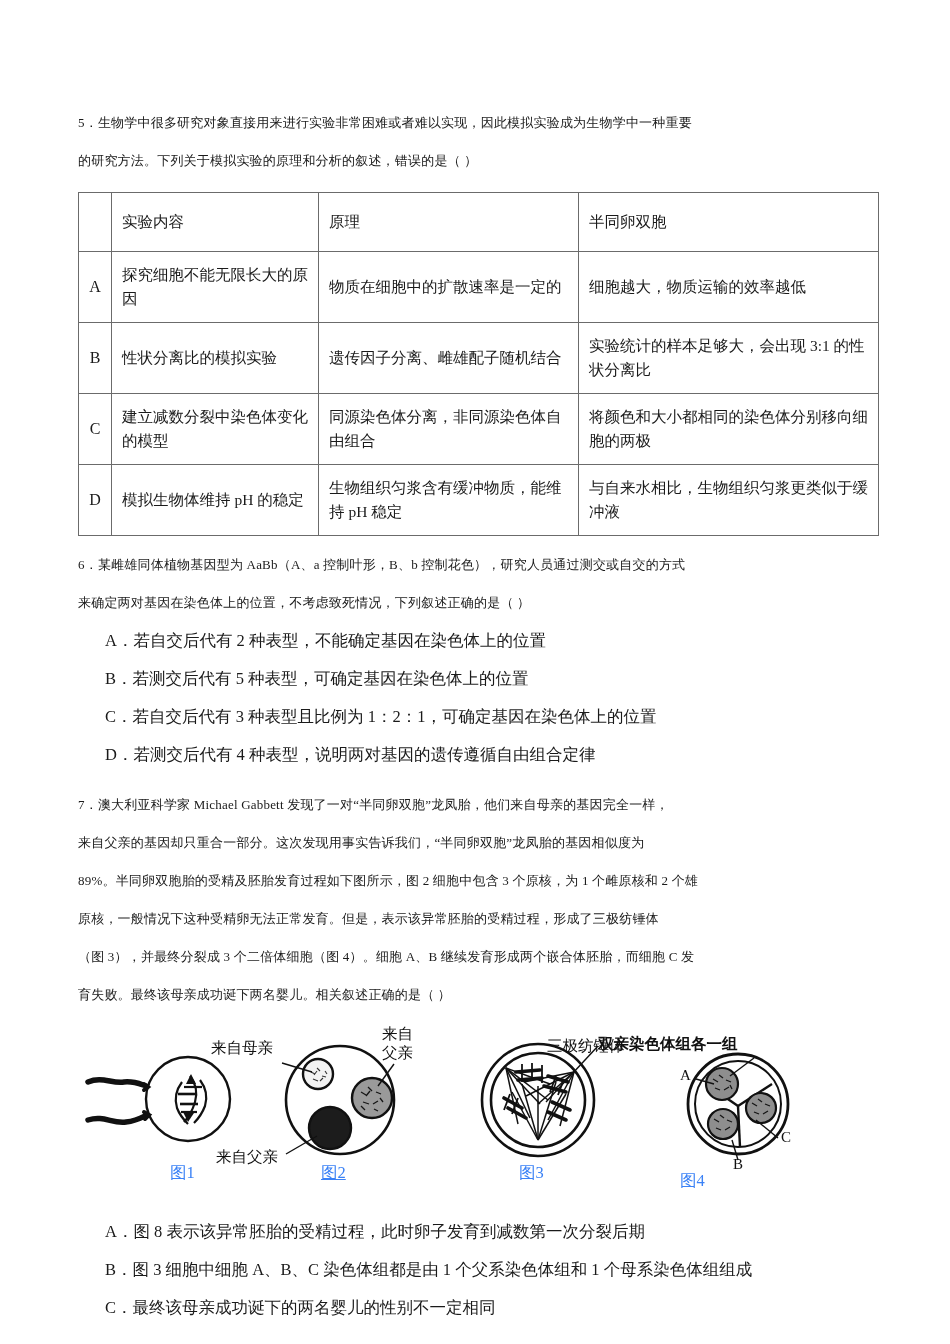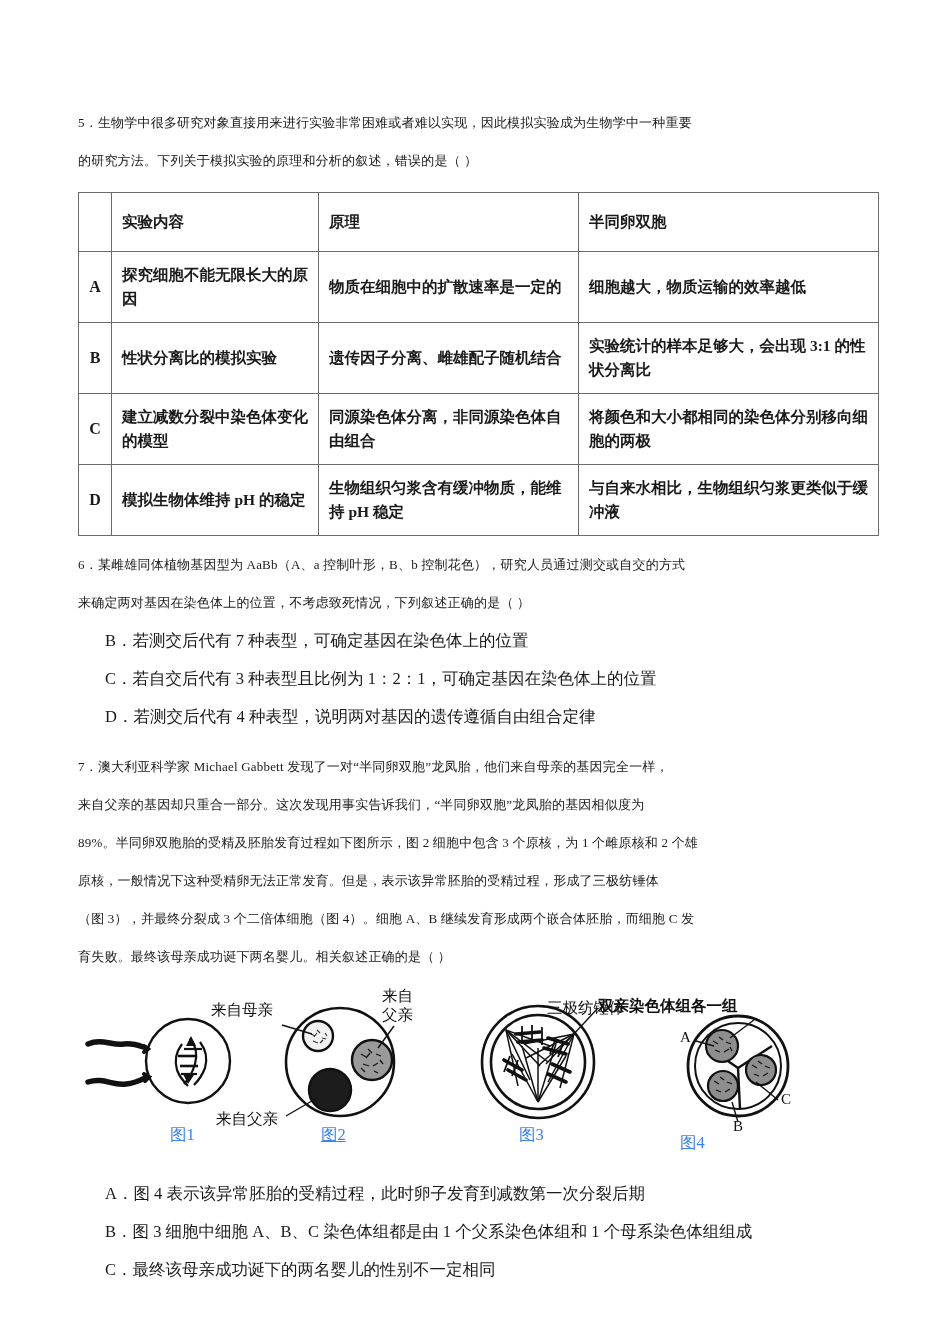--- a/index.html
+++ b/index.html
@@ -55,21 +55,21 @@
     width: 800px;
     margin-top: 12px;
     margin-bottom: 10px;
     table-layout: fixed;
   }
   table.exp-table td,
   table.exp-table th {
     border: 1px solid #6b6b6b;
     font-size: 15.5px;
     line-height: 24px;
-    font-weight: bold;
+    font-weight: normal;
     text-align: left;
     vertical-align: middle;
     padding: 7px 9px 7px 10px;
   }
   table.exp-table td.lbl {
     text-align: center;
     padding: 7px 2px;
     font-size: 16px;
     font-family: "Liberation Serif", serif;
   }
@@ -161,21 +161,22 @@
             <td>生物组织匀浆含有缓冲物质，能维持 pH 稳定</td>
             <td>与自来水相比，生物组织匀浆更类似于缓冲液</td>
           </tr>
         </tbody>
       </table>
     </div>
 
     <div>
       <p class="qpara">6．某雌雄同体植物基因型为 AaBb（A、a 控制叶形，B、b 控制花色），研究人员通过测交或自交的方式</p>
       <p class="qpara">来确定两对基因在染色体上的位置，不考虑致死情况，下列叙述正确的是（    ）</p>
-      <p class="opt">B．若测交后代有 7 种表型，可确定基因在染色体上的位置</p>
+      <p class="opt">A．若自交后代有 2 种表型，不能确定基因在染色体上的位置</p>
+      <p class="opt">B．若测交后代有 5 种表型，可确定基因在染色体上的位置</p>
       <p class="opt">C．若自交后代有 3 种表型且比例为 1：2：1，可确定基因在染色体上的位置</p>
       <p class="opt">D．若测交后代有 4 种表型，说明两对基因的遗传遵循自由组合定律</p>
     </div>
 
     <div class="spacer-md"></div>
 
     <div>
       <p class="qpara">7．澳大利亚科学家 Michael Gabbett 发现了一对“半同卵双胞”龙凤胎，他们来自母亲的基因完全一样，</p>
       <p class="qpara">来自父亲的基因却只重合一部分。这次发现用事实告诉我们，“半同卵双胞”龙凤胎的基因相似度为</p>
       <p class="qpara">89%。半同卵双胞胎的受精及胚胎发育过程如下图所示，图 2 细胞中包含 3 个原核，为 1 个雌原核和 2 个雄</p>
@@ -354,19 +355,19 @@
         <span class="fig-letter" style="left:703px; top:97px;">C</span>
 
         <span class="fig-caption" style="left:92px; top:130px;">图1</span>
         <span class="fig-caption" style="left:243px; top:130px;text-decoration:underline;">图2</span>
         <span class="fig-caption" style="left:441px; top:130px;">图3</span>
         <span class="fig-caption" style="left:602px; top:138px;">图4</span>
       </div>
 
       <div class="spacer-sm"></div>
 
-      <p class="opt">A．图 4 表示该异常胚胎的受精过程，此时卵子发育到减数第一次分裂后期</p>
+      <p class="opt">A．图 8 表示该异常胚胎的受精过程，此时卵子发育到减数第一次分裂后期</p>
       <p class="opt">B．图 3 细胞中细胞 A、B、C 染色体组都是由 1 个父系染色体组和 1 个母系染色体组组成</p>
       <p class="opt">C．最终该母亲成功诞下的两名婴儿的性别不一定相同</p>
     </div>
 
   </div>
 </div>
 
 </body></html>

